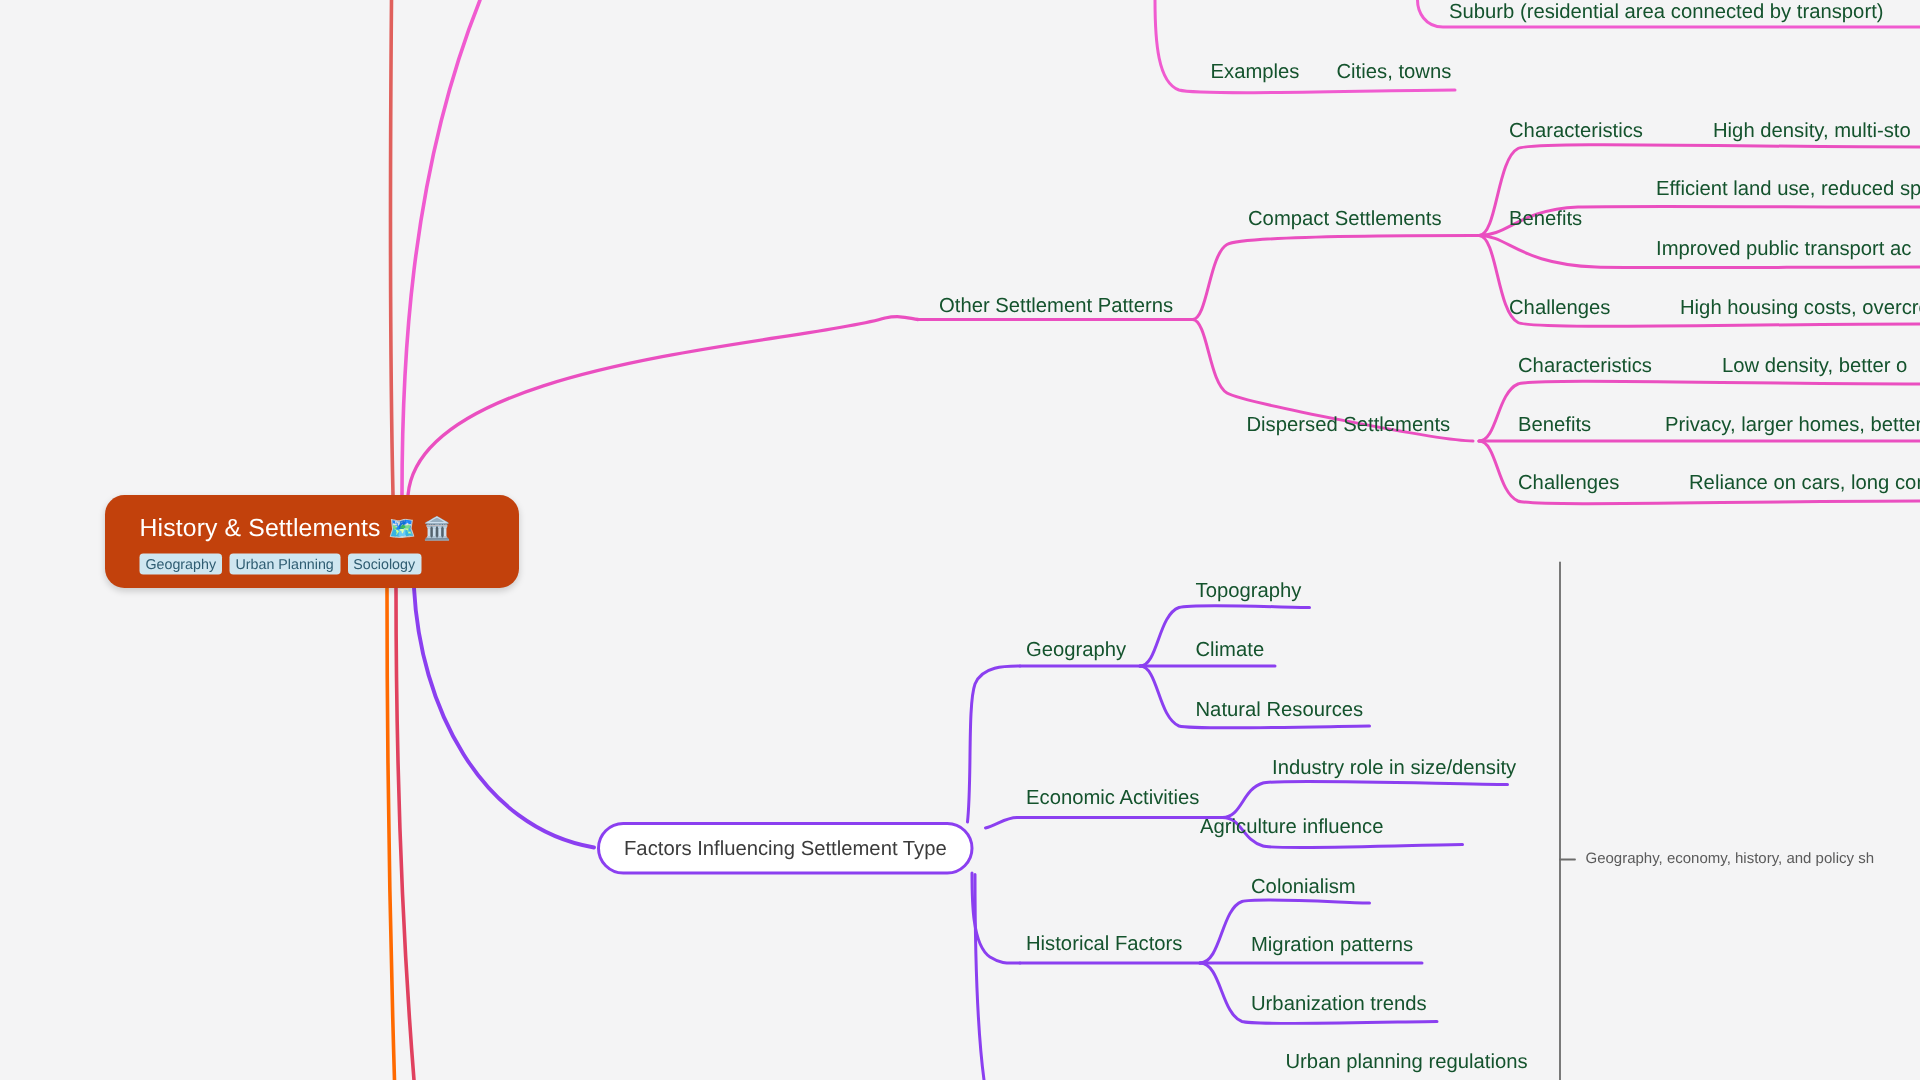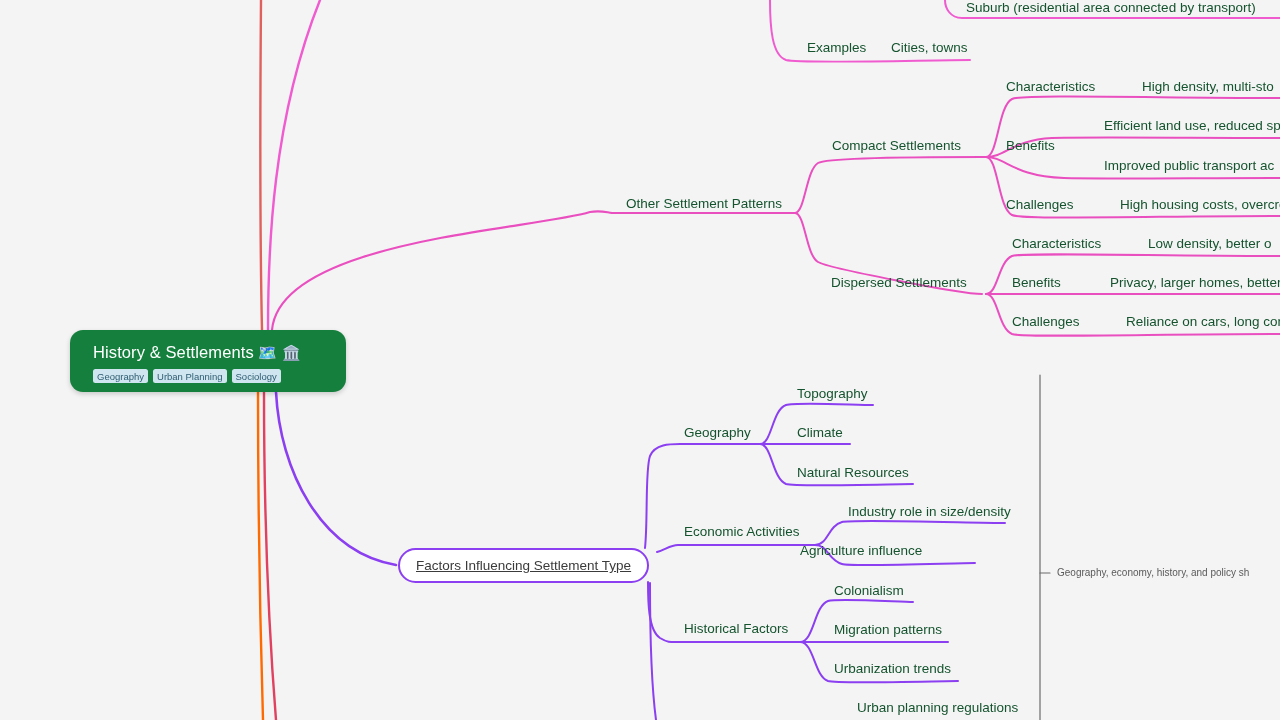--- a/index.html
+++ b/index.html
@@ -8,42 +8,42 @@
     background:#f4f4f5;
     font-family:"Liberation Sans","DejaVu Sans",sans-serif;
     position:relative;
   }
   #canvas{position:absolute;inset:0;width:1280px;height:720px;}
   svg.edges{position:absolute;left:0;top:0;width:1280px;height:720px;pointer-events:none;}
 
   
   .root-node{
     position:absolute;left:70px;top:330px;width:276px;height:62px;
-    background:#15803d;border-radius:13px;
+    background:#c2410c;border-radius:13px;
     box-shadow:0 2px 5px rgba(0,0,0,.18);
     box-sizing:border-box;padding:13px 0 0 23px;
   }
   .root-title{
     color:#ffffff;font-size:16.5px;letter-spacing:.1px;
     white-space:nowrap;display:flex;align-items:center;gap:5px;
   }
   .root-emoji{font-size:15px;line-height:1;}
   .root-tags{margin-top:7px;display:flex;gap:5px;}
   .tag{
     background:#cfe6f0;color:#2f5d72;
     font-size:9.5px;line-height:11px;
     padding:1.5px 4px;border-radius:2.5px;white-space:nowrap;
   }
 
   
   .pill{
     position:absolute;background:#ffffff;
     border:2px solid #8b3ff0;border-radius:18px;
     color:#3b3b3b;font-size:13.5px;
-    padding:8px 16px;white-space:nowrap;box-sizing:border-box;text-decoration:underline;
+    padding:8px 16px;white-space:nowrap;box-sizing:border-box;
   }
 
   
   .lbl{
     position:absolute;color:#14532d;font-size:13.5px;
     white-space:nowrap;line-height:1;
   }
 
   
   .bracket-note{

